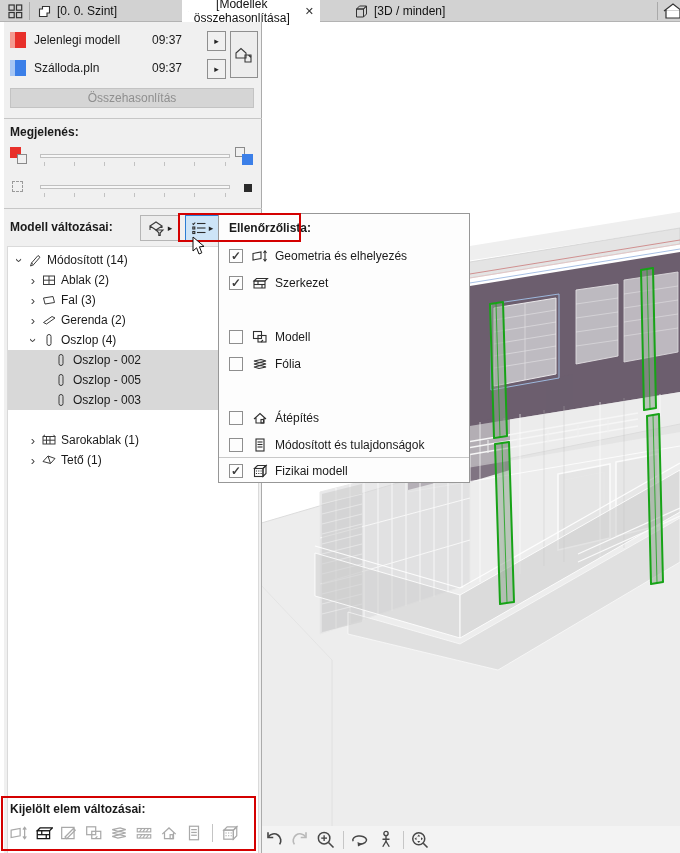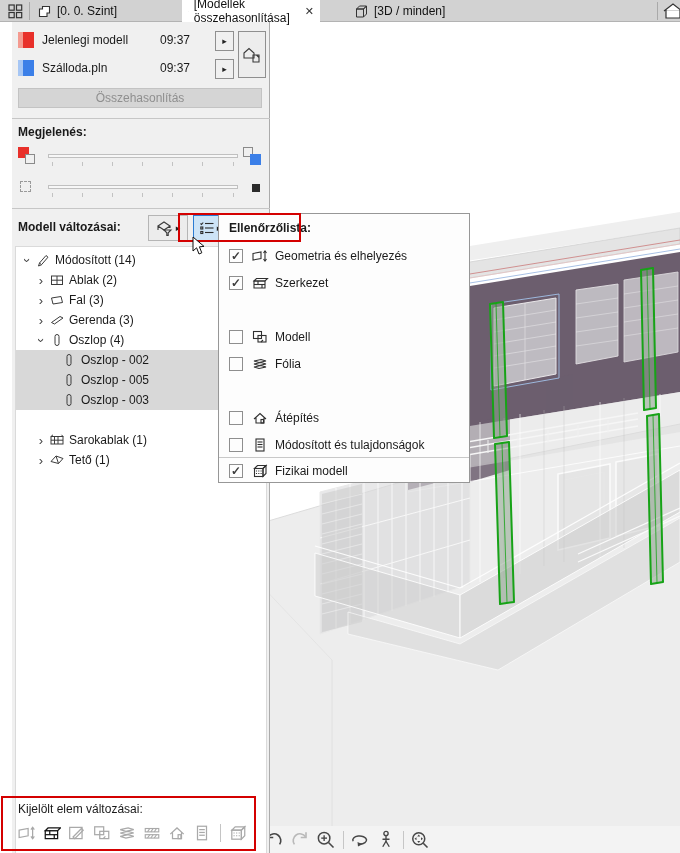--- a/index.html
+++ b/index.html
@@ -2,28 +2,28 @@
 <html><head>
 <meta charset="utf-8">
 <style>
   * { margin:0; padding:0; box-sizing:border-box; }
   html,body { width:680px; height:853px; overflow:hidden; }
   body { font-family:"Liberation Sans", sans-serif; font-size:12px; color:#1a1a1a; background:#fff; }
   .screen { position:relative; width:680px; height:853px; background:#fff; overflow:hidden; }
 
   
   .tabbar { position:absolute; left:0; top:0; width:680px; height:22px; background:#d2d2d2; border-bottom:1px solid #b3b3b3; }
-  .tab { position:absolute; top:0; height:22px; display:flex; align-items:center; gap:5px; padding:0 6px; color:#111; }
+  .tab { position:absolute; top:0; height:22px; display:flex; align-items:center; gap:5px; padding:0 6px; color:#111;text-align:center; }
   .tab.active { background:#fff; }
   .gridbtn { position:absolute; left:4px; top:1px; width:22px; height:20px; display:flex; align-items:center; justify-content:center; }
   .tab-sep { position:absolute; top:2px; width:1px; height:18px; background:#a9a9a9; }
   .closex { margin-left:10px; font-size:11px; color:#333; }
 
   
-  .panel { position:absolute; left:12px; top:22px; width:258px; height:831px; background:#f0f0f0; border-right:1px solid #ababab; }
+  .panel { position:absolute; left:4px; top:22px; width:258px; height:831px; background:#f0f0f0; border-right:1px solid #ababab; }
   .mrow { position:absolute; left:6px; height:18px; display:flex; align-items:center; }
   .swatch { width:16px; height:16px; margin-right:8px; }
   .mname { width:118px; }
   .mtime { width:34px; }
   .arrbtn { position:absolute; left:203px; width:19px; height:20px; background:#f0f0f0; border:1px solid #8f8f8f; font-size:9px; color:#222; display:flex; align-items:center; justify-content:center; }
   .comparebtn-ico { position:absolute; left:226px; top:9px; width:28px; height:47px; background:#ededed; border:1px solid #8f8f8f; display:flex; align-items:center; justify-content:center; }
   .bigbtn { position:absolute; left:6px; top:66px; width:244px; height:20px; background:#d5d5d5; border:1px solid #c3c3c3; color:#8f8f8f; text-align:center; line-height:18px; }
   .hdiv { position:absolute; left:0; width:258px; height:1px; background:#c6c6c6; }
   .blabel { position:absolute; left:6px; font-weight:bold; }
   .slider-row { position:absolute; left:0; width:258px; height:28px; }
@@ -40,21 +40,21 @@
   
   .listbox { position:absolute; left:3px; top:224px; width:252px; height:666px; background:#fff; border:1px solid #dadada; }
   .trow { position:absolute; left:0; width:250px; height:20px; display:flex; align-items:center; }
   .trow.sel { background:#d8d8d8; }
   .chev { width:14px; display:inline-block; text-align:center; font-size:13px; color:#444; }
   .chev.exp { transform:rotate(90deg); }
   .ticon { width:18px; display:flex; justify-content:center; }
   .tlabel { padding-left:3px; white-space:nowrap; }
 
   
-  .selttl { position:absolute; left:6px; top:780px; font-weight:normal; }
+  .selttl { position:absolute; left:6px; top:780px; font-weight:bold; }
   .selicons { position:absolute; left:6px; top:799px; width:246px; height:24px; display:flex; align-items:center; }
   .sic { width:18px; height:18px; margin-right:7px; color:#a9a9a9; }
   .sic.active { color:#141414; }
   .sic-sep { width:1px; height:18px; background:#c4c4c4; margin:0 8px 0 2px; }
 
   
   .viewport { position:absolute; left:258px; top:22px; width:422px; height:804px; background:#fff; }
   .viewtoolbar { position:absolute; left:258px; top:826px; width:422px; height:27px; background:#f3f3f3; display:flex; align-items:center; }
   .vtb { width:20px; height:20px; margin-left:6px; color:#474747; }
   .vtb.dim { color:#b9b9b9; }
@@ -418,21 +418,21 @@
           </span>
         <span class="tlabel">Fal (3)</span>
       </div>
       <div class="trow" style="top:63px; padding-left:18px">
         <span class="chev">›</span>
         <span class="ticon">
             <svg width="14" height="14" viewBox="0 0 14 14">
               <polygon points="1.5,9.5 10,3.5 13,5 4.5,11" fill="none" stroke="#3c3c3c" stroke-width="1"></polygon>
             </svg>
           </span>
-        <span class="tlabel">Gerenda (3)</span>
+        <span class="tlabel">Gerenda (2)</span>
       </div>
       <div class="trow" style="top:83px; padding-left:18px">
         <span class="chev exp">›</span>
         <span class="ticon">
             <svg width="14" height="14" viewBox="0 0 14 14">
               <rect x="5" y="1.5" width="4" height="11" rx="2" fill="none" stroke="#3c3c3c" stroke-width="1"></rect>
             </svg>
           </span>
         <span class="tlabel">Oszlop (4)</span>
       </div>

